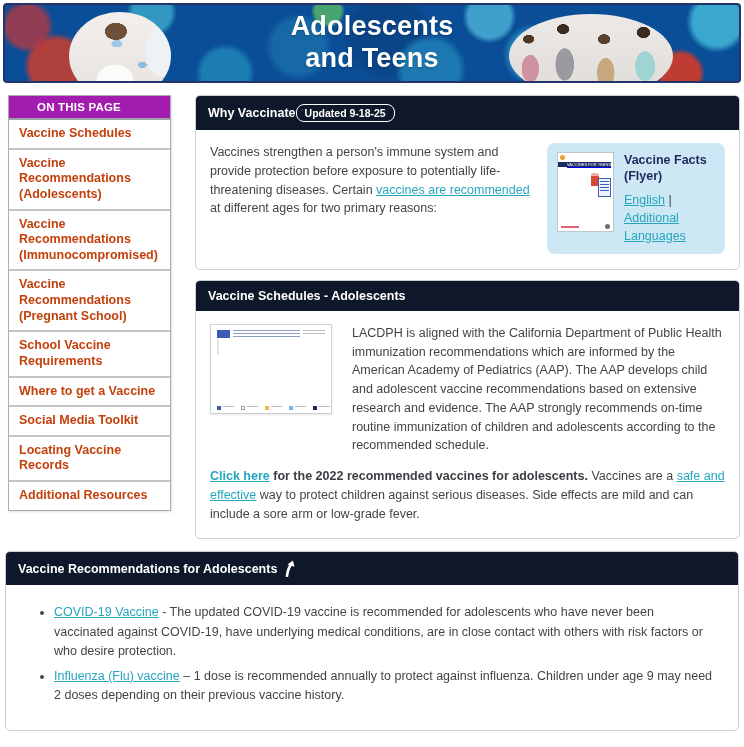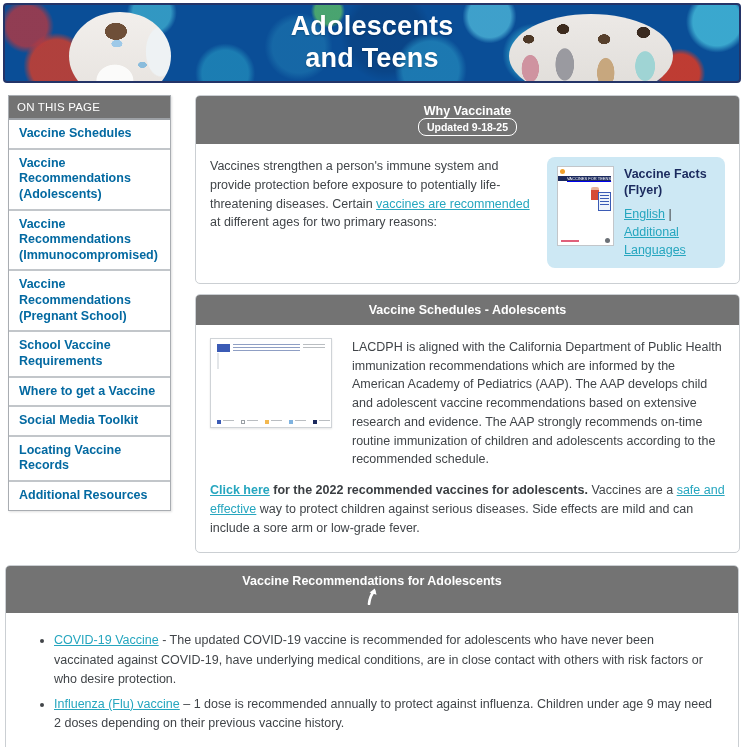--- a/index.html
+++ b/index.html
@@ -71,37 +71,37 @@
   }
 
   
   .row { display:flex; align-items:flex-start; gap:24px; margin:0 4px 12px 8px; }
   .main-col { flex:1; display:flex; flex-direction:column; gap:10px; }
 
   
   .sidebar { width:163px; flex-shrink:0; border:1px solid #a9adb2; background:#fff;
              box-shadow: 1px 1px 2px rgba(0,0,0,.12); }
   .sidebar-header {
-    background:#737373; color:#fff; font-weight:normal; font-size:11.5px;
-    padding:5px 8px; letter-spacing:.2px;
+    background:#a21caf; color:#fff; font-weight:bold; font-size:11.5px;
+    padding:5px 28px; letter-spacing:.2px;
   }
   .side-item {
-    display:block; padding:6px 10px; color:#0369a1; font-weight:bold;
+    display:block; padding:6px 10px; color:#c2410c; font-weight:bold;
     font-size:12.5px; line-height:1.25; text-decoration:none;
     border-top:2px solid #c2c6ca; background:#fff;
   }
   .side-item:first-of-type { border-top:2px solid #9da1a6; }
 
   
   .card {
     border:1px solid #cbcfd3; border-radius:5px; background:#fff; overflow:hidden;
   }
   .card-header {
-    background:#737373; color:#fff; font-weight:bold; font-size:12.5px;
-    padding:8px 12px; display:flex; align-items:center; justify-content:flex-start;flex-direction:column;
+    background:#0f172a; color:#fff; font-weight:bold; font-size:12.5px;
+    padding:8px 12px; display:flex; align-items:center; justify-content:flex-start;
   }
   .badge {
     border:1.5px solid #fff; border-radius:8px; color:#fff;
     font-size:10.5px; font-weight:bold; padding:2px 8px; white-space:nowrap;
   }
   .card-body { padding:13px 14px 15px 14px; line-height:1.5; }
 
   a.inline-link, a.flyer-link { color:#26a6bf; text-decoration:underline; }
   .b { font-weight:bold; color:#3a3e42; }
 

